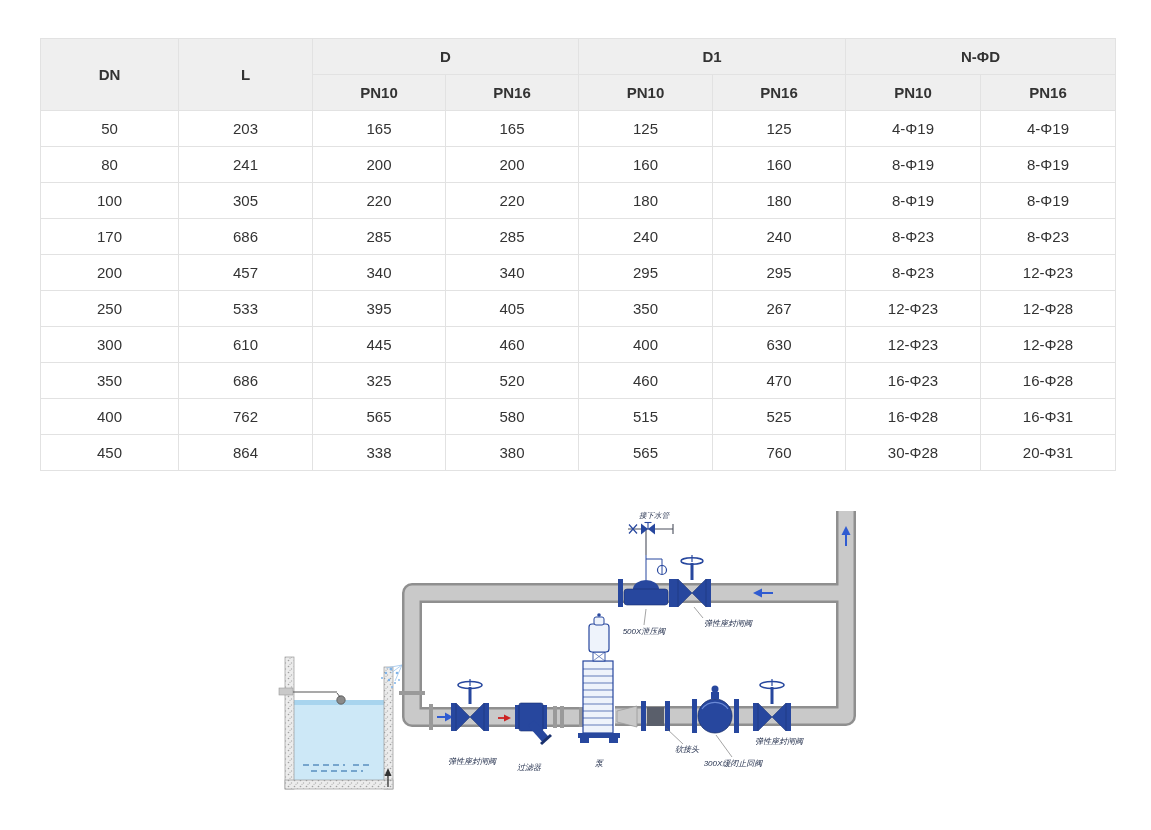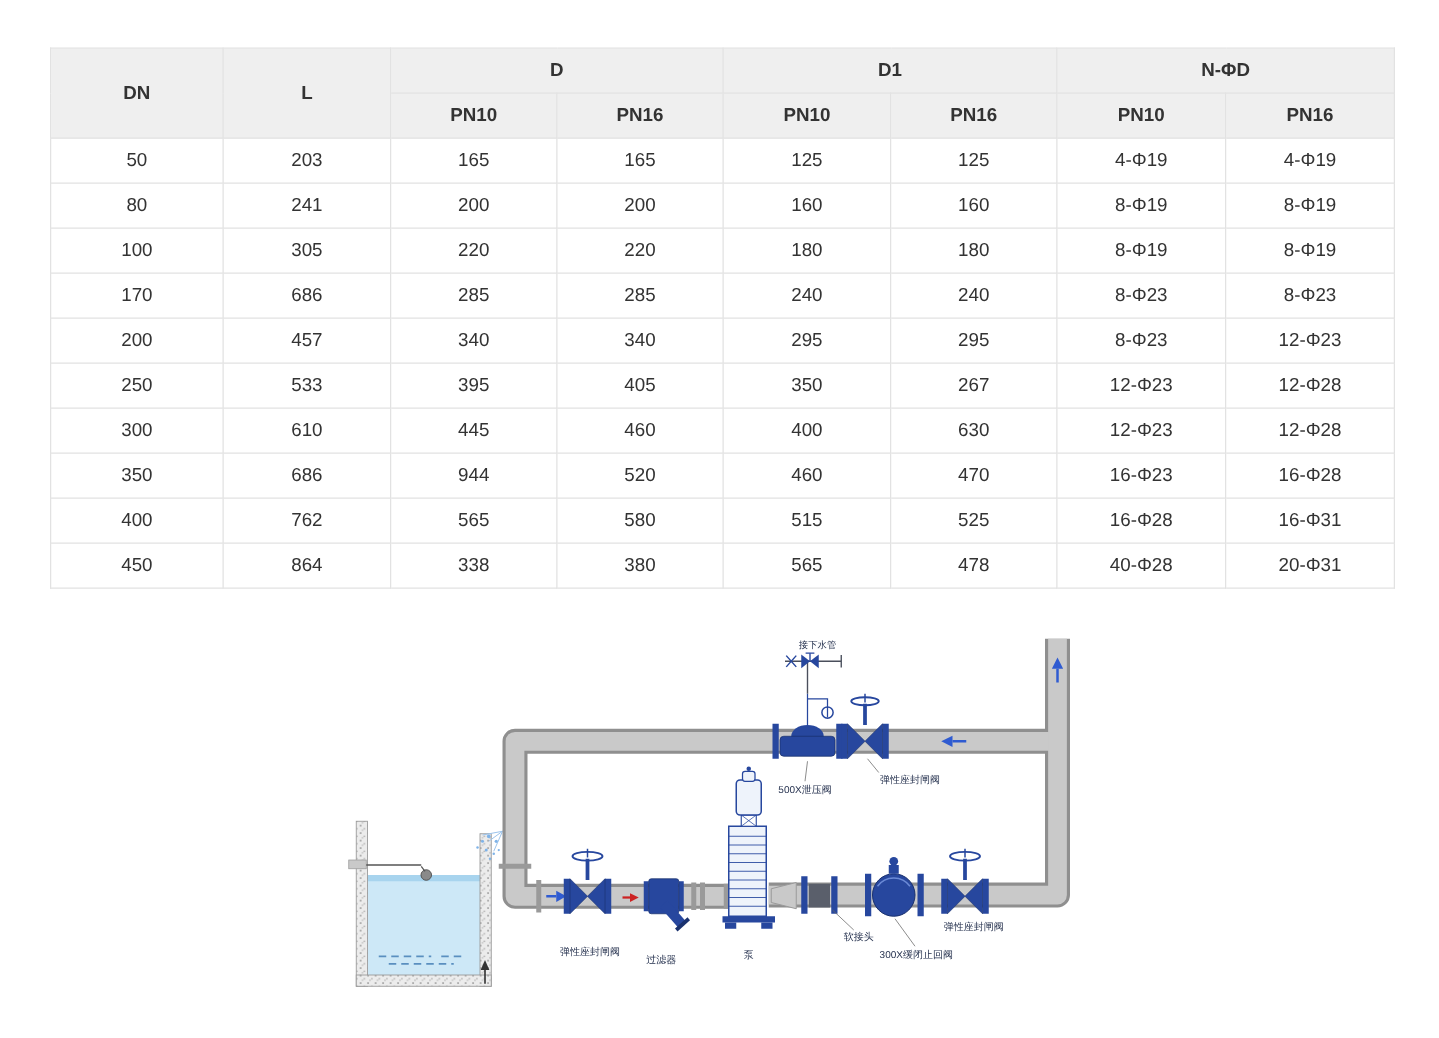--- a/index.html
+++ b/index.html
@@ -2,21 +2,21 @@
 <html><head>
 <meta charset="utf-8">
 <style>
   * { margin:0; padding:0; box-sizing:border-box; }
   html,body { width:1151px; height:830px; background:#ffffff; overflow:hidden;
               font-family:"Liberation Sans","DejaVu Sans",sans-serif; }
   .spec-table { border-collapse:collapse; table-layout:fixed; width:1075px; margin:38px 0 0 40px; }
   .spec-table th, .spec-table td { border:1px solid #e2e2e2; text-align:center; vertical-align:middle; }
   .spec-table th { background:#efefef; font-weight:700; font-size:15px; color:#333; height:36px; }
   .spec-table td { font-size:15px; color:#333; height:36px; background:#fff; font-weight:400; }
-  .diagram { margin:26px 0 0 245px; width:660px; height:322px; }
+  .diagram { margin:26px 0 0 245px; width:660px; height:322px;font-style:italic; }
   svg { display:block; }
   svg text { font-family:"Liberation Sans","DejaVu Sans",sans-serif; fill:#26324f; }
   .lbl { font-size:8px; }
   .lbl-sm { font-size:7.5px; }
 </style>
 </head>
 <body>
 
 <table class="spec-table">
   <colgroup>
@@ -113,21 +113,21 @@
         <td>445</td>
         <td>460</td>
         <td>400</td>
         <td>630</td>
         <td>12-Φ23</td>
         <td>12-Φ28</td>
       </tr>
       <tr>
         <td>350</td>
         <td>686</td>
-        <td>944</td>
+        <td>325</td>
         <td>520</td>
         <td>460</td>
         <td>470</td>
         <td>16-Φ23</td>
         <td>16-Φ28</td>
       </tr>
       <tr>
         <td>400</td>
         <td>762</td>
         <td>565</td>
@@ -136,22 +136,22 @@
         <td>525</td>
         <td>16-Φ28</td>
         <td>16-Φ31</td>
       </tr>
       <tr>
         <td>450</td>
         <td>864</td>
         <td>338</td>
         <td>380</td>
         <td>565</td>
-        <td>478</td>
-        <td>40-Φ28</td>
+        <td>760</td>
+        <td>30-Φ28</td>
         <td>20-Φ31</td>
       </tr>
     </tbody>
 </table>
 
 <div class="diagram">
 <svg viewBox="0 0 660 322" width="660" height="322">
   <defs>
     <pattern id="speckle" width="6" height="6" patternUnits="userSpaceOnUse">
       <rect width="6" height="6" fill="#ececec"></rect>

